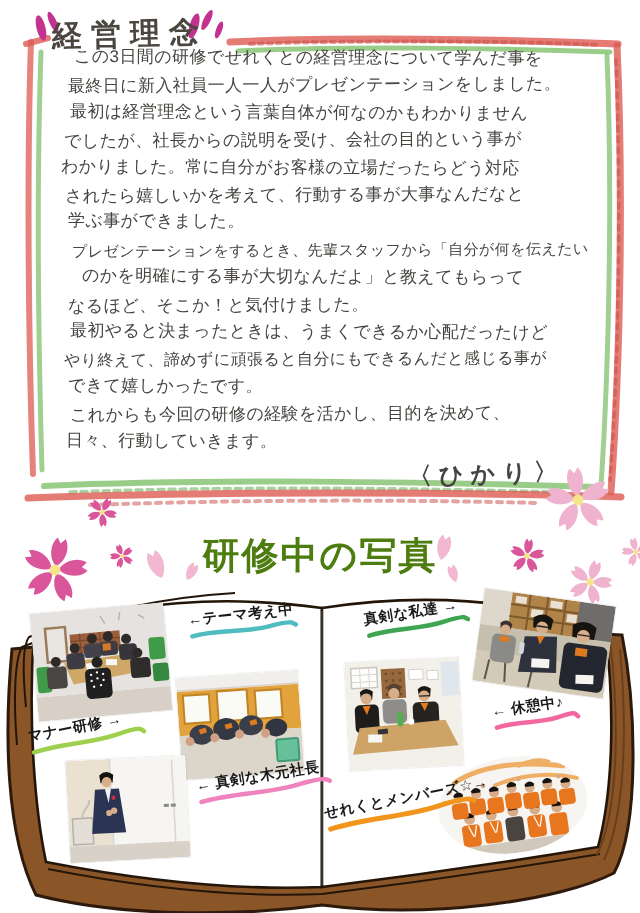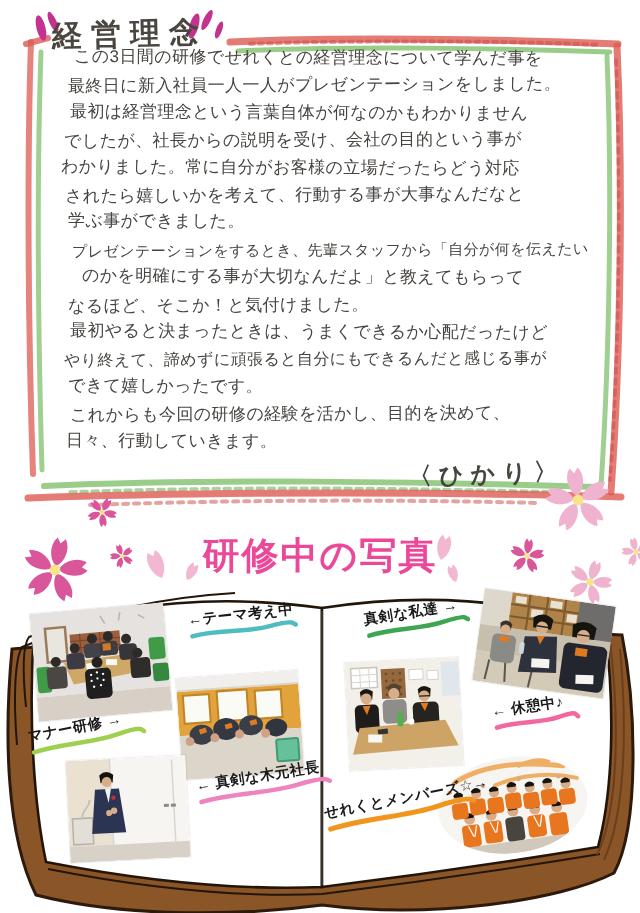--- a/index.html
+++ b/index.html
@@ -36,21 +36,21 @@
   .hline:nth-child(14){margin-left:2px;}
   .hline:nth-child(15){margin-left:-2px;}
   #note-signature{
     left:408px;top:458px;z-index:2;
     font-size:24px;letter-spacing:7px;color:#474440;
     transform:rotate(-2deg);white-space:nowrap;font-weight:600;
   }
   
   #section-title{
     left:0;right:0;top:531px;text-align:center;z-index:2;
-    font-size:37px;font-weight:bold;color:#ec4899;letter-spacing:2px;
+    font-size:37px;font-weight:bold;color:#4d7c0f;letter-spacing:2px;
   }
   .photo{position:absolute;z-index:3;box-shadow:0 0 0 1px rgba(0,0,0,.06);}
   .photo svg{width:100%;height:100%;}
   #photo-theme   {left:34px; top:608px;width:134px;height:108px;transform:rotate(-5deg);}
   #photo-manner  {left:179px;top:674px;width:122px;height:102px;transform:rotate(-4deg);}
   #photo-president{left:68px;top:758px;width:120px;height:102px;transform:rotate(-3deg);}
   #photo-serious {left:478px;top:597px;width:132px;height:93px;transform:rotate(8deg);}
   #photo-break   {left:347px;top:660px;width:114px;height:108px;transform:rotate(-3deg);}
   #photo-members {left:438px;top:757px;width:150px;height:96px;transform:rotate(-8deg);
                   border-radius:50%;overflow:hidden;box-shadow:none;}

